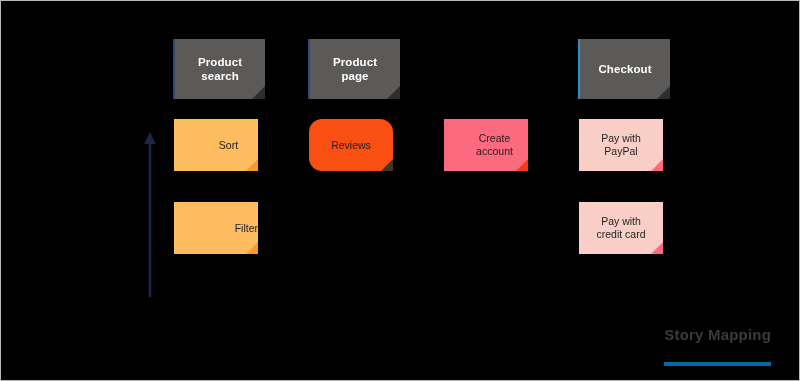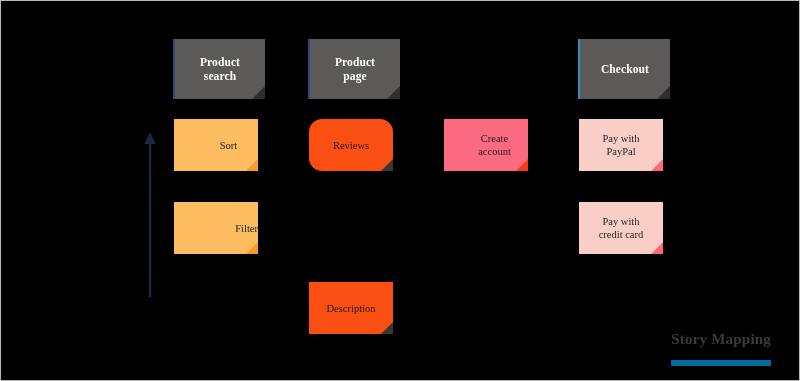--- a/index.html
+++ b/index.html
@@ -8,21 +8,21 @@
     background: #1a1a1a;
   }
   #canvas {
     position: relative;
     width: 800px;
     height: 381px;
     background: #000000;
     box-sizing: border-box;
     border: 1px solid #b8b8b8;
     overflow: hidden;
-    font-family: Liberation Serif, serif;
+    font-family: Liberation Sans, sans-serif;
   }
 
   
   #priority-arrow {
     position: absolute;
     left: 141px;
     top: 130px;
     width: 16px;
     height: 168px;
   }
@@ -90,22 +90,22 @@
     border-left: 12px solid transparent;
     border-bottom: 12px solid rgba(0,0,0,0.35);
     z-index: 3;
   }
 
   
   #caption {
     position: absolute;
     right: 28px;
     bottom: 14px;
-    padding-bottom: 12px;
-    border-bottom: 6px solid #0369a1;
+    padding-bottom: 18px;
+    border-bottom: 4px solid #0369a1;
   }
   #caption .text {
     color: #3a3a3a;
     font-size: 15px;
     font-weight: bold;
     letter-spacing: 0.2px;
   }
 </style>
 </head>
 <body>
@@ -146,24 +146,20 @@
     <span class="label">Filter</span>
     <span class="fold" style="border-bottom-color:#f59b2e;"></span>
   </div>
 
   <div class="sticky" style="left:308px; top:118px; background:#f94f13;border-radius:13px;">
     <span class="label">Reviews</span>
     <span class="fold" style="border-bottom-color:#3a3632;"></span>
   </div>
 
 
-  <div class="sticky" style="left:308px; top:281px; background:#f94f13;">
-    <span class="label">Description</span>
-    <span class="fold" style="border-bottom-color:#3a3632;"></span>
-  </div>
 
   <div class="sticky" style="left:443px; top:118px; background:#fc6a7f;padding-left:17px;">
     <span class="label">Create
 account</span>
     <span class="fold" style="border-bottom-color:#f93a18;"></span>
   </div>
 
   <div class="sticky" style="left:578px; top:118px; background:#f9cec7;">
     <span class="label">Pay with
 PayPal</span>

